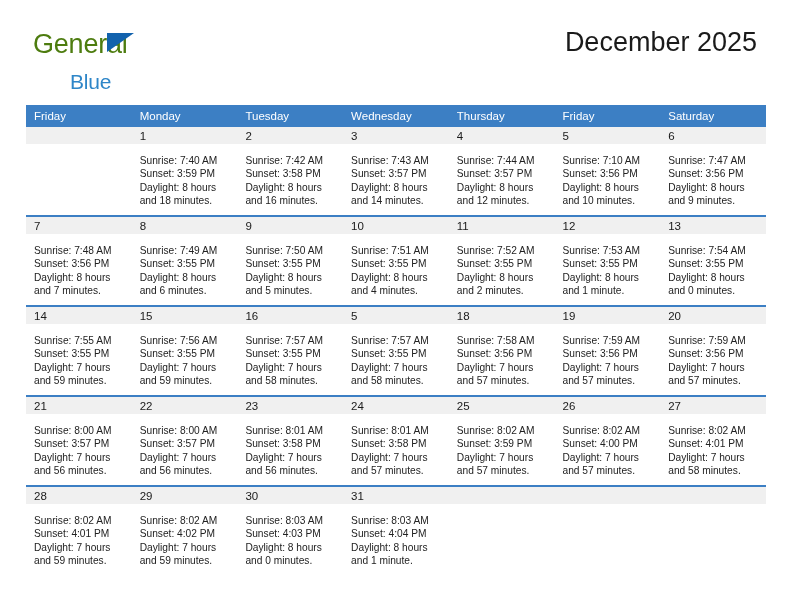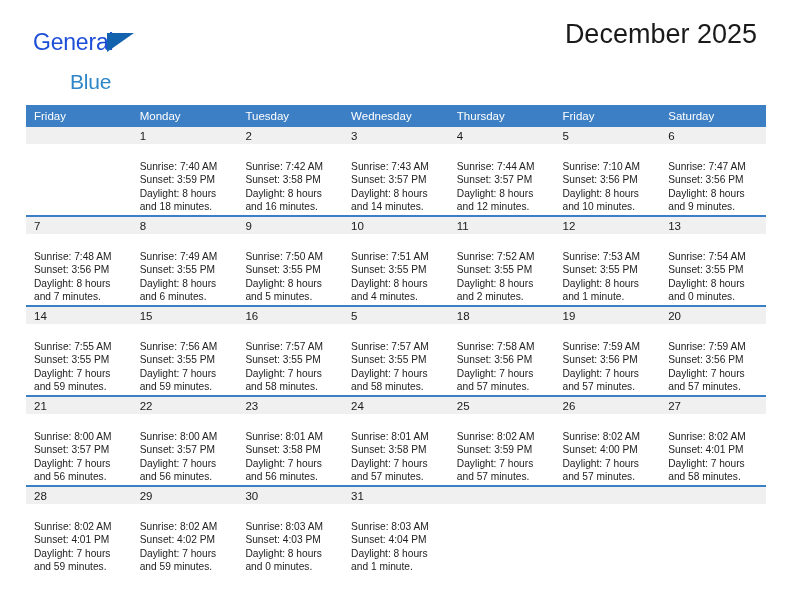--- a/index.html
+++ b/index.html
@@ -32,22 +32,22 @@
   .brand {
     position: absolute;
     left: 33px;
     top: 31px;
     line-height: 1;
     user-select: none;
   }
   .brand-row1 {
     position: relative;
     display: block;
-    font-size: 23px;
-    color: #1d4ed8;
+    font-size: 27px;
+    color: #4d7c0f;
     letter-spacing: -0.2px;
     height: 22px;
   }
   .brand-triangle {
     position: absolute;
     left: 74px;
     top: 2px;
     width: 0;
     height: 0;
     border-left: 27px solid #1262ad;
@@ -57,21 +57,21 @@
     display: block;
     font-size: 21px;
     color: #2e86c8;
     margin-left: 37px;
     margin-top: 18px;
     letter-spacing: -0.2px;
   }
   .title-block {
     position: absolute;
     right: 35px;
-    top: 20px;
+    top: 28px;
     text-align: left;
   }
   .cal-title {
     font-size: 27px;
     color: #1a1a1a;
     font-weight: normal;
     line-height: 1.1;
     margin: 0;
     white-space: nowrap;
   }
@@ -117,21 +117,21 @@
     padding: 2px 0 1px 8px;
     box-sizing: border-box;
     font-size: 11.5px;
     color: #1a1a1a;
     line-height: 15px;
   }
   .daynum-band.empty {
     color: transparent;
   }
   .cell-body {
-    padding: 16px 6px 0 8px;
+    padding: 10px 6px 0 8px;
     font-size: 10.2px;
     line-height: 13.4px;
     color: #222222;
   }
   .cell-body div {
     white-space: nowrap;
   }
   .cell-empty .cell-body { visibility: hidden; }
 </style>
 </head>

